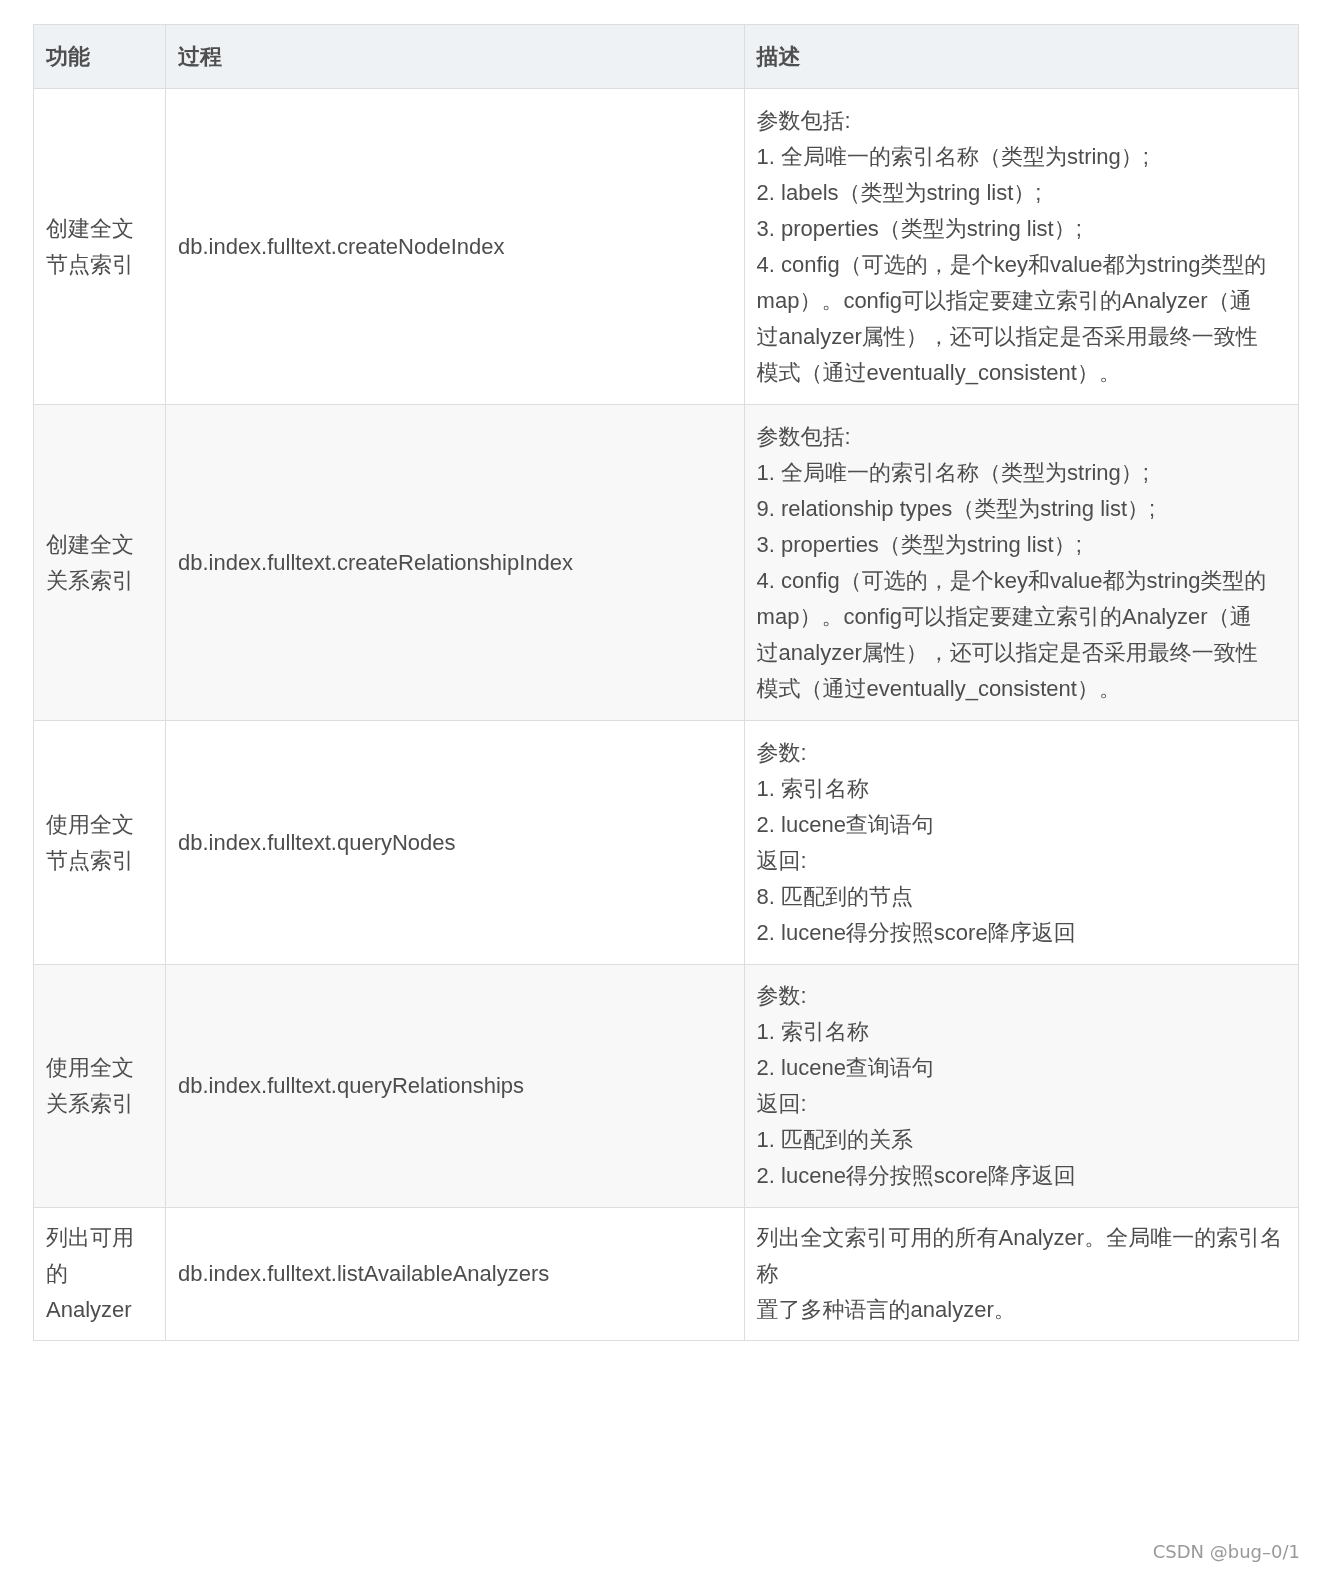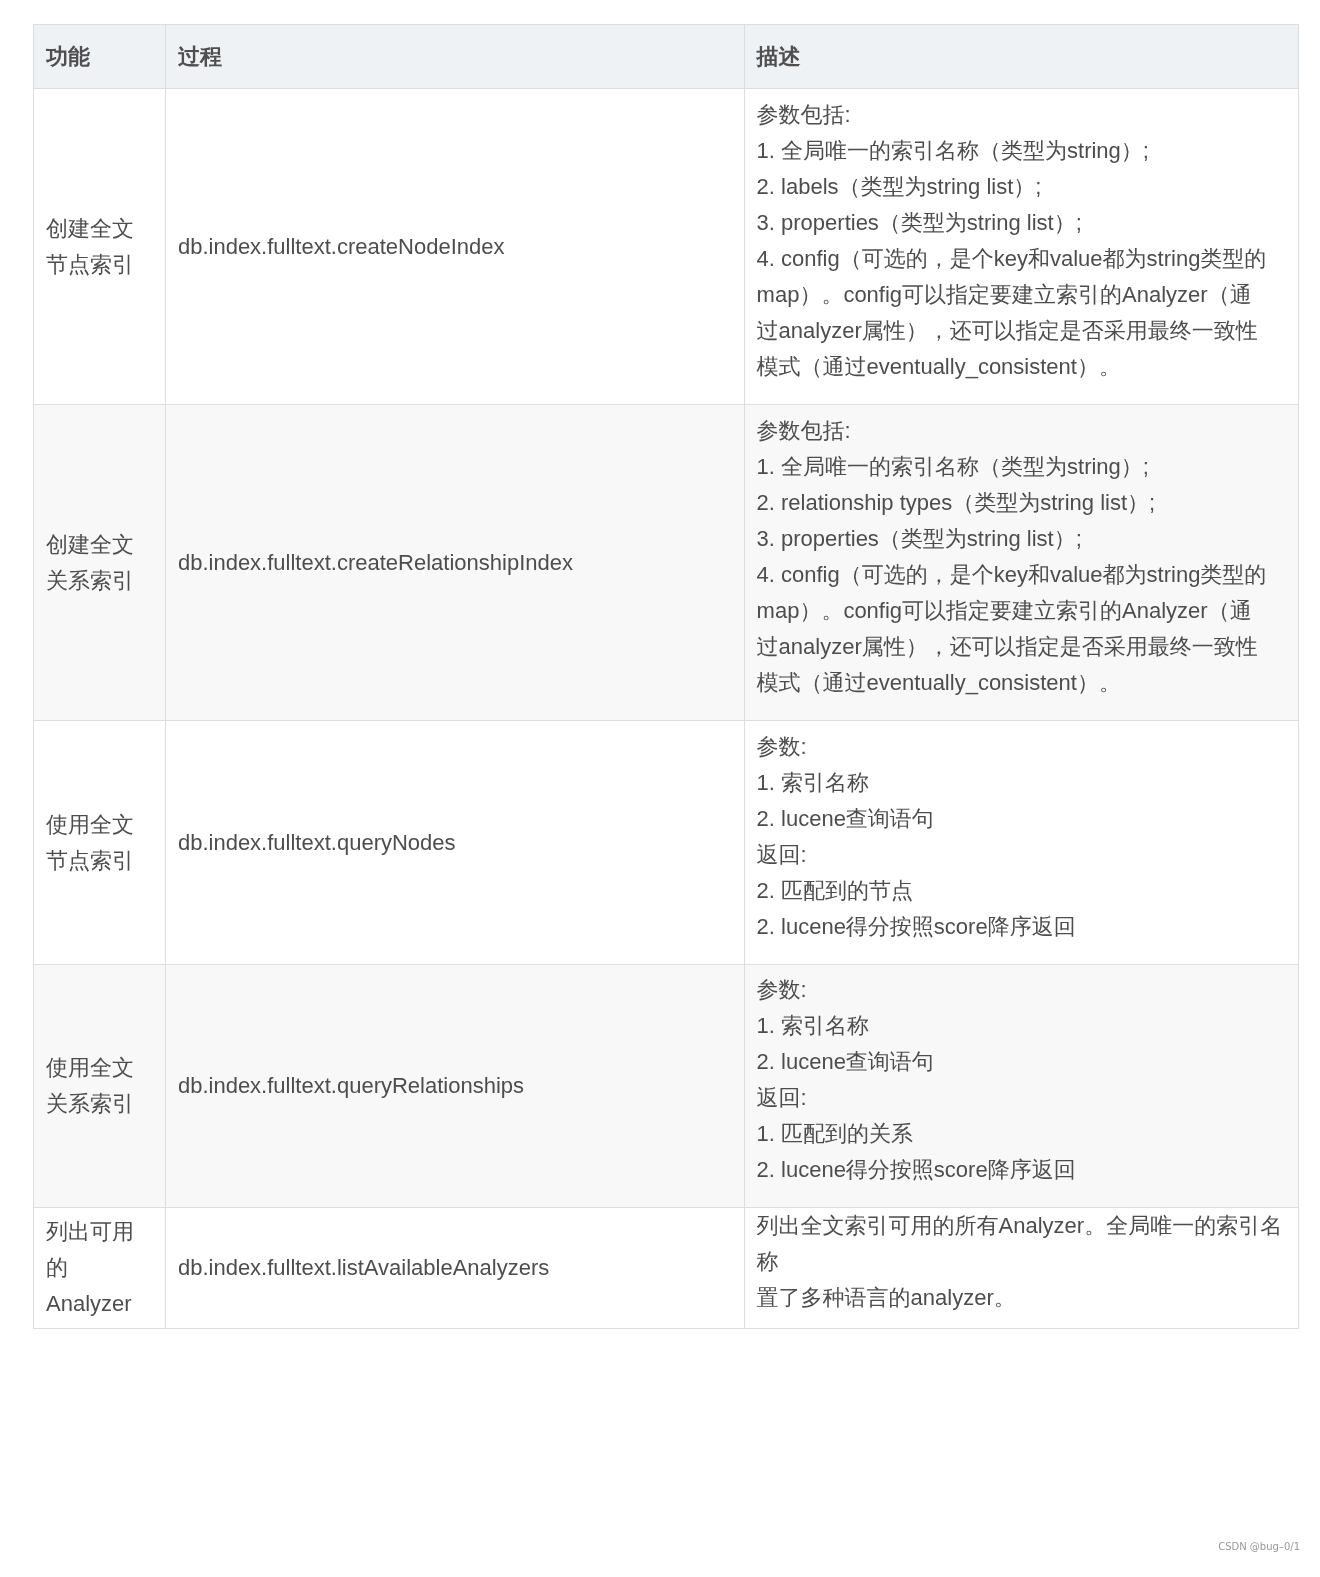--- a/index.html
+++ b/index.html
@@ -2,23 +2,23 @@
 <html><head>
 <meta charset="utf-8">
 <style>
 html,body{margin:0;padding:0;background:#fff;}
 body{width:1320px;height:1577px;position:relative;font-family:"Liberation Sans","DejaVu Sans",sans-serif;color:#4d4d4d;}
 table{position:absolute;left:33px;top:24px;width:1266px;border-collapse:collapse;font-size:22px;line-height:36px;}
 th,td{border:1px solid #dddddd;padding:0 12px;text-align:left;vertical-align:middle;}
 th{background:#eff2f5;height:63px;font-weight:bold;color:#4f4f4f;}
 tr.alt td{background:#f8f8f8;}
 col.c1{width:132px}col.c2{width:579px}col.c3{width:555px}
-td.desc{padding-bottom:12px;}
+td.desc{padding-top:12px;padding-bottom:12px;}
 .line{display:block;}
-.wm{position:absolute;right:20px;top:1541px;font-size:10px;color:#999;font-family:"DejaVu Sans",sans-serif;}
+.wm{position:absolute;right:20px;top:1541px;font-size:18px;color:#999;font-family:"DejaVu Sans",sans-serif;}
 </style>
 </head>
 <body>
 
 <table>
 <colgroup>
       <col class="c1">
       <col class="c2">
       <col class="c3">
     </colgroup>
@@ -49,40 +49,40 @@
       </tr>
       <tr class="alt" style="height: 316px;">
         <td>
           <span class="line">创建全文</span>
           <span class="line">关系索引</span>
         </td>
         <td>db.index.fulltext.createRelationshipIndex</td>
         <td class="desc">
           <span class="line">参数包括:</span>
           <span class="line">1. 全局唯一的索引名称（类型为string）;</span>
-          <span class="line">2. relationship types（类型为string list）;</span>
+          <span class="line">9. relationship types（类型为string list）;</span>
           <span class="line">3. properties（类型为string list）;</span>
           <span class="line">4. config（可选的，是个key和value都为string类型的</span>
           <span class="line">map）。config可以指定要建立索引的Analyzer（通</span>
           <span class="line">过analyzer属性），还可以指定是否采用最终一致性</span>
           <span class="line">模式（通过eventually_consistent）。</span>
         </td>
       </tr>
       <tr style="height: 244px;">
         <td>
           <span class="line">使用全文</span>
           <span class="line">节点索引</span>
         </td>
         <td>db.index.fulltext.queryNodes</td>
         <td class="desc">
           <span class="line">参数:</span>
           <span class="line">1. 索引名称</span>
           <span class="line">2. lucene查询语句</span>
           <span class="line">返回:</span>
-          <span class="line">2. 匹配到的节点</span>
+          <span class="line">8. 匹配到的节点</span>
           <span class="line">2. lucene得分按照score降序返回</span>
         </td>
       </tr>
       <tr class="alt" style="height: 243px;">
         <td>
           <span class="line">使用全文</span>
           <span class="line">关系索引</span>
         </td>
         <td>db.index.fulltext.queryRelationships</td>
         <td class="desc">

